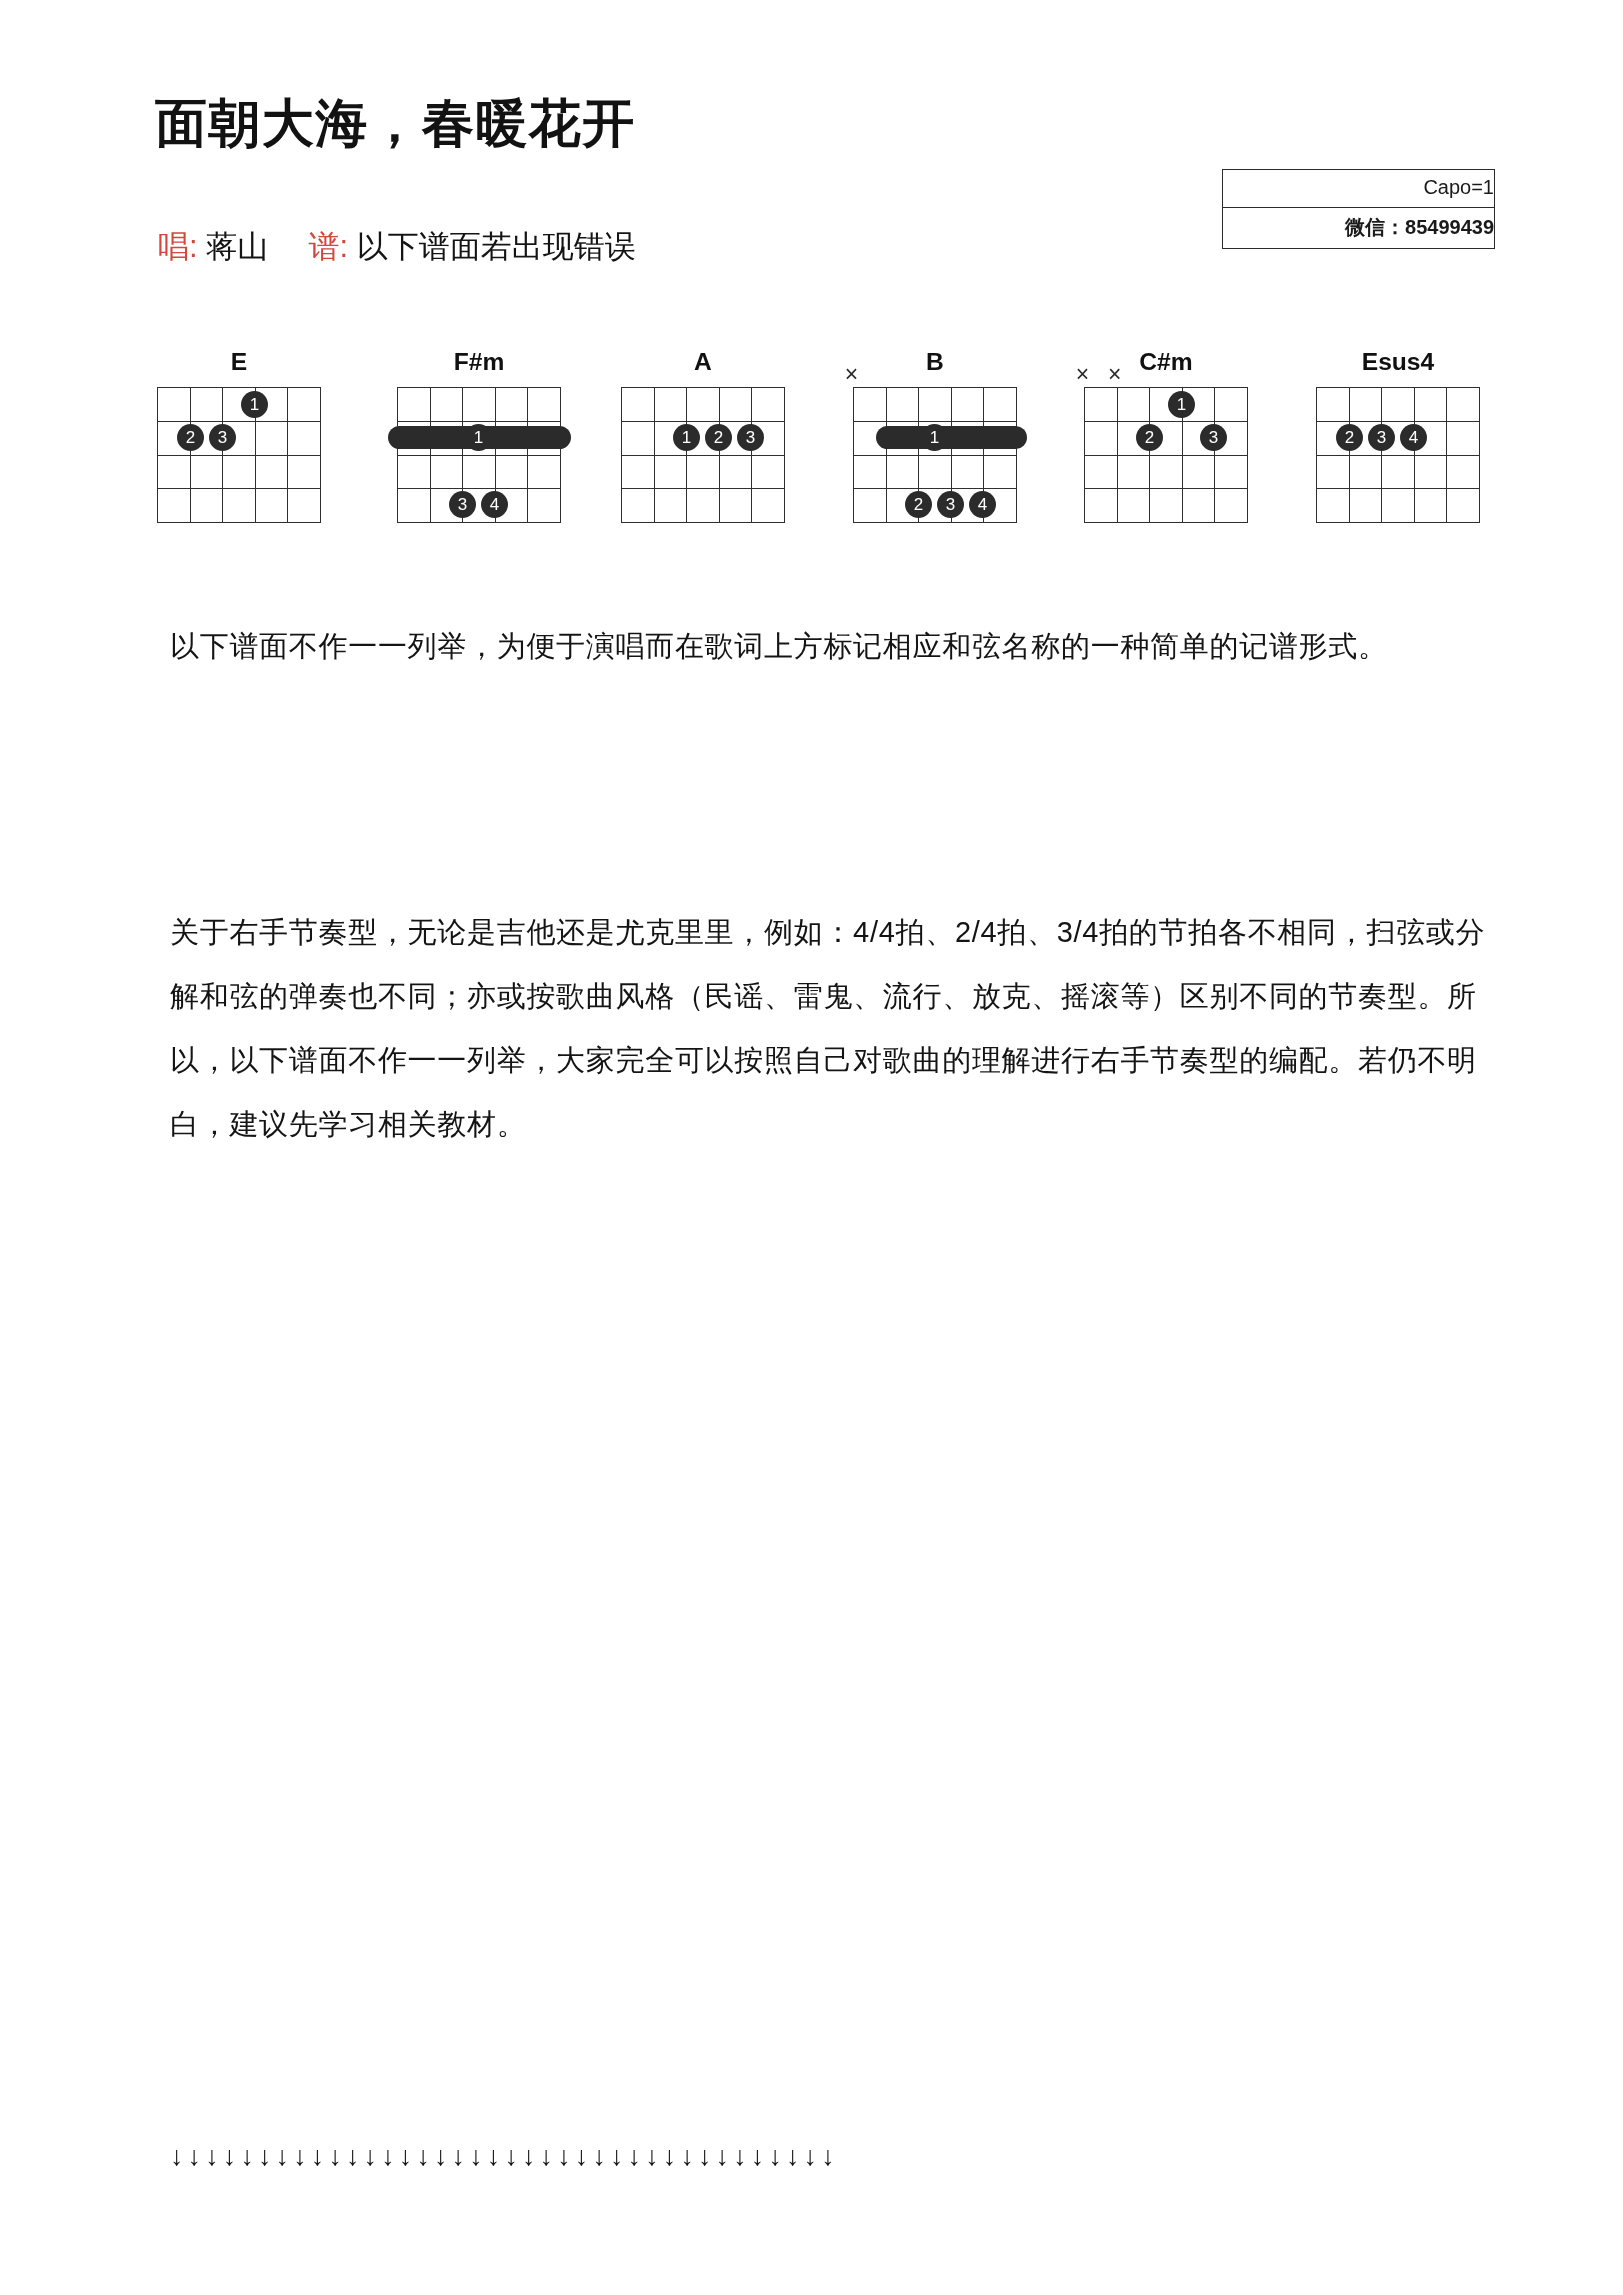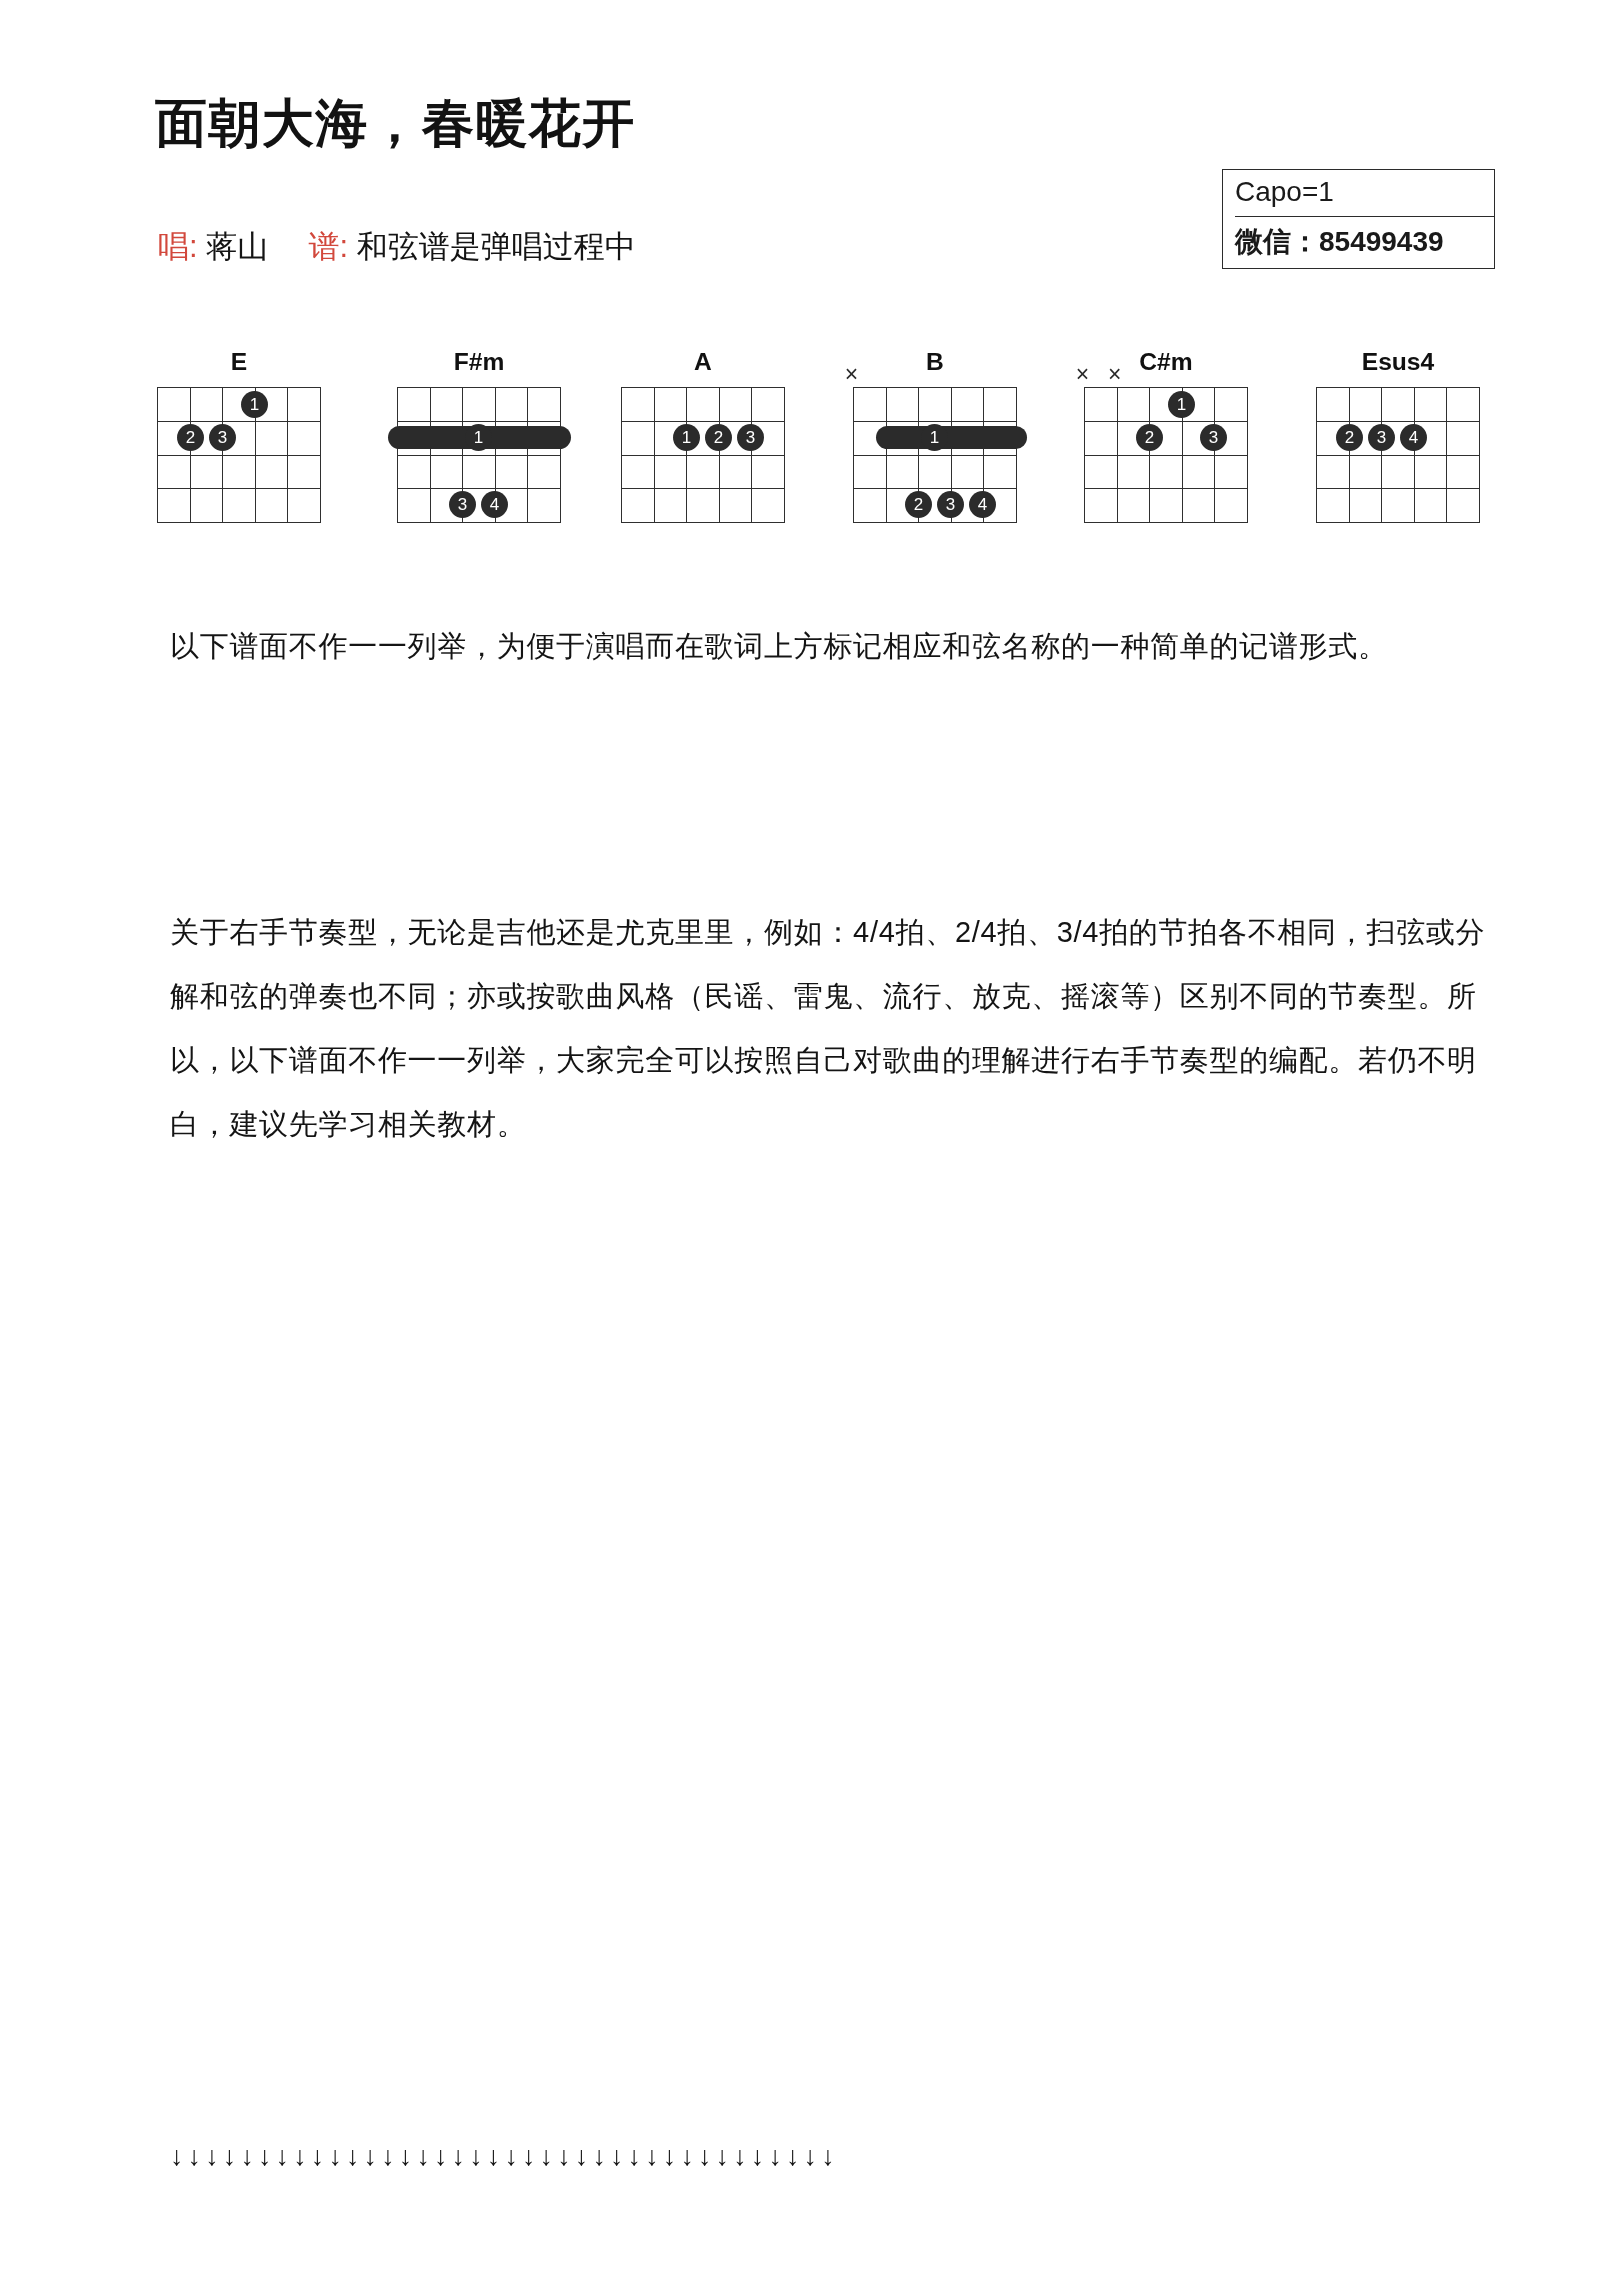--- a/index.html
+++ b/index.html
@@ -51,24 +51,23 @@
   }
 
   
   .infobox {
     position: absolute;
     left: 1222px;
     top: 169px;
     width: 273px;
     border: 1.4px solid #2b2b2b;
     background: #fff;
-    font-size: 28px;
-    text-align: left;
+    font-size: 20px;
+    text-align: right;
     box-sizing: border-box;
-    padding-left: 12px;
   }
   .infobox .row {
     padding: 6.1px 0 7.5px 0;
     white-space: nowrap;
   }
   .infobox .row + .row {
     border-top: 1.4px solid #2b2b2b;
     font-weight: bold;
   }
 
@@ -168,21 +167,21 @@
 
 <div class="page">
 
   <div class="title">面朝大海，春暖花开</div>
 
   <div class="credits">
     <span class="lbl">唱:</span>
     <span>蒋山</span>
     <span class="sep"></span>
     <span class="lbl">谱:</span>
-    <span>和弦谱是弹唱过程中</span>
+    <span>以下谱面若出现错误</span>
   </div>
 
   <div class="infobox">
     <div class="row">Capo=1</div>
     <div class="row">微信：85499439</div>
   </div>
 
   <div class="chords" id="chords">
       <div class="chord" style="left: 0px;">
         <div class="chord-name">E</div>

